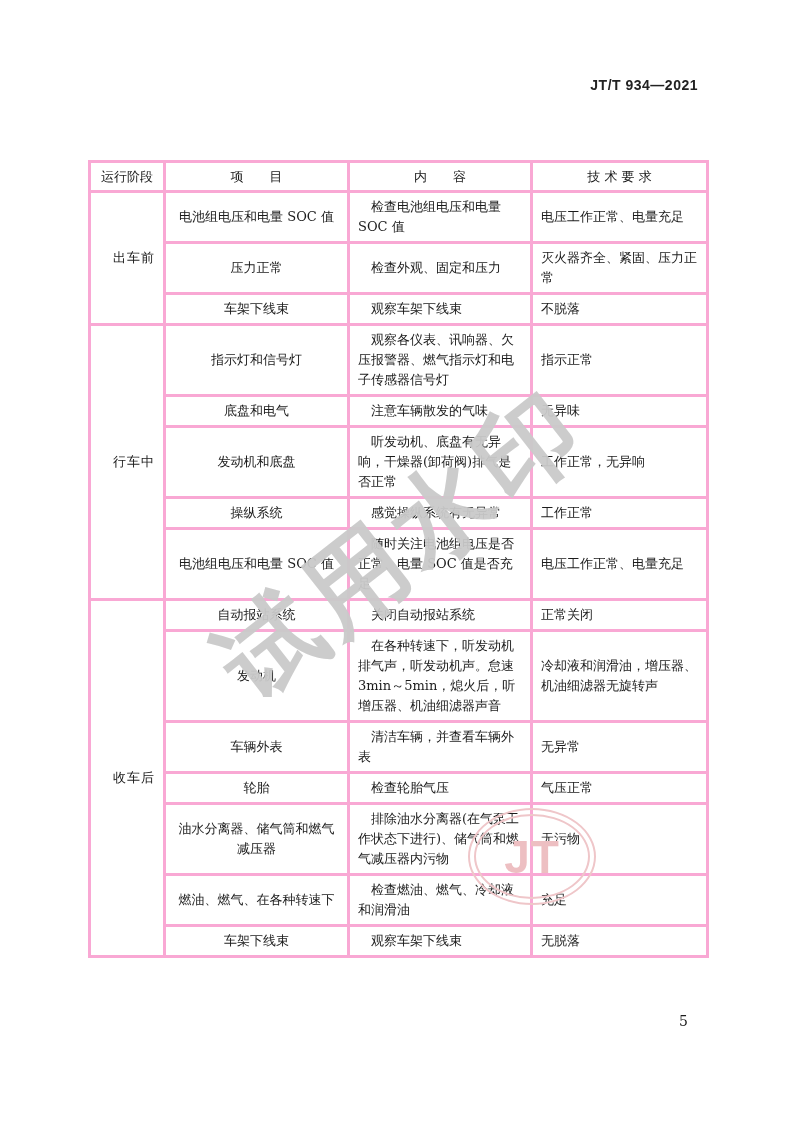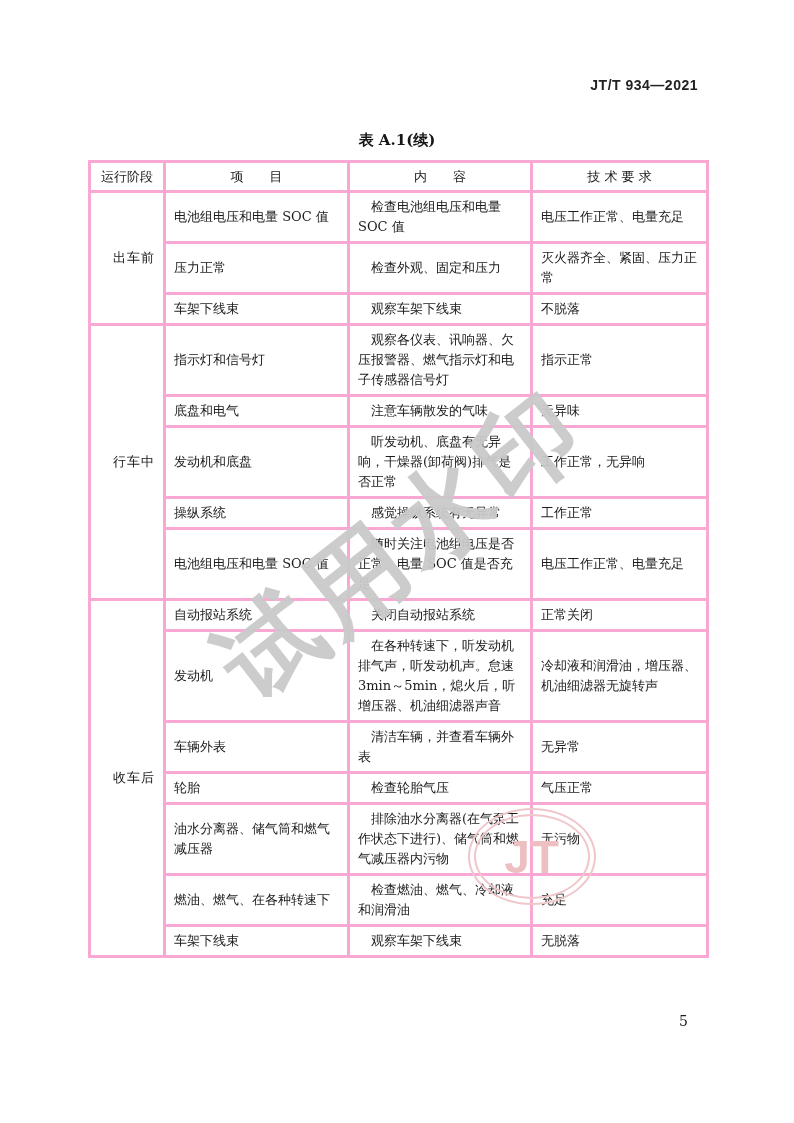--- a/index.html
+++ b/index.html
@@ -38,21 +38,21 @@
     font-weight:normal;
   }
   table.inspection thead th {
     height:30px; text-align:center;
     border-bottom:1.6px solid #1a1a1a;
     padding:2px 4px;
   }
   table.inspection tbody tr { height:27px; }
   tr.group-sep td { border-top:1.6px solid #1a1a1a; }
   td.stage-cell { text-align:right; letter-spacing:1px; }
-  td.item-cell  { text-align:left; }
+  td.item-cell  { text-align:center; }
   td.content-cell { text-align:left; text-indent:1em; }
   td.req-cell { text-align:left; }
   .watermark {
     position:absolute; left:158px; top:478px; width:490px;
     text-align:center; white-space:nowrap;
     transform:rotate(-38deg);
     font-size:100px; font-weight:bold; letter-spacing:8px;
     color:rgba(201,201,201,0.95);
     z-index:6; pointer-events:none;
   }
@@ -77,21 +77,20 @@
     font-size:14px; color:#1b1b1b;
   }
 </style>
 </head>
 <body>
 
 <div class="page">
 
   <div class="doc-number">JT/T 934—2021</div>
 
-  <div class="table-title">表 A.1(续)</div>
 
   <table class="inspection">
     <colgroup>
       <col style="width:75px">
       <col style="width:184px">
       <col style="width:183px">
       <col style="width:176px">
     </colgroup>
     <thead>
       <tr>

